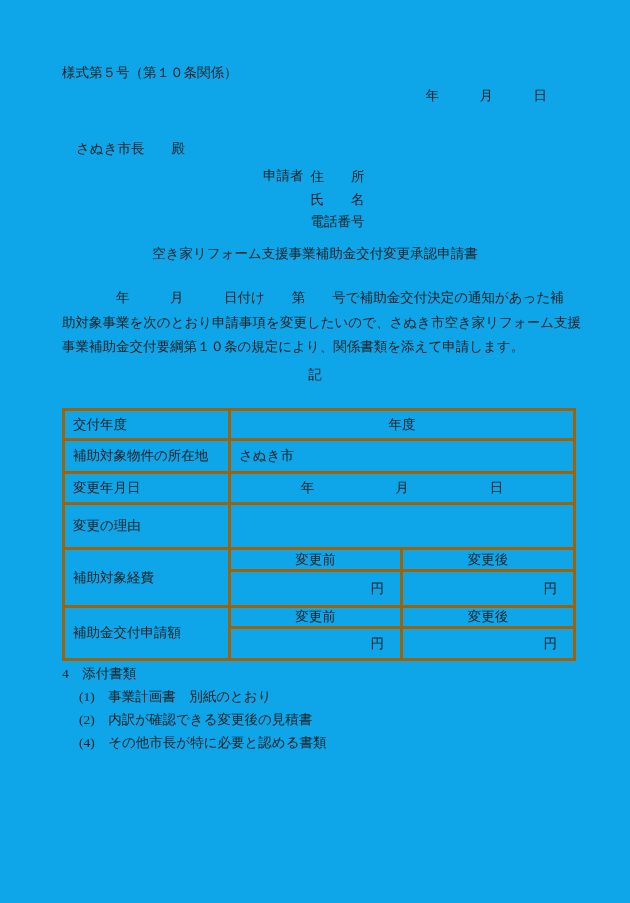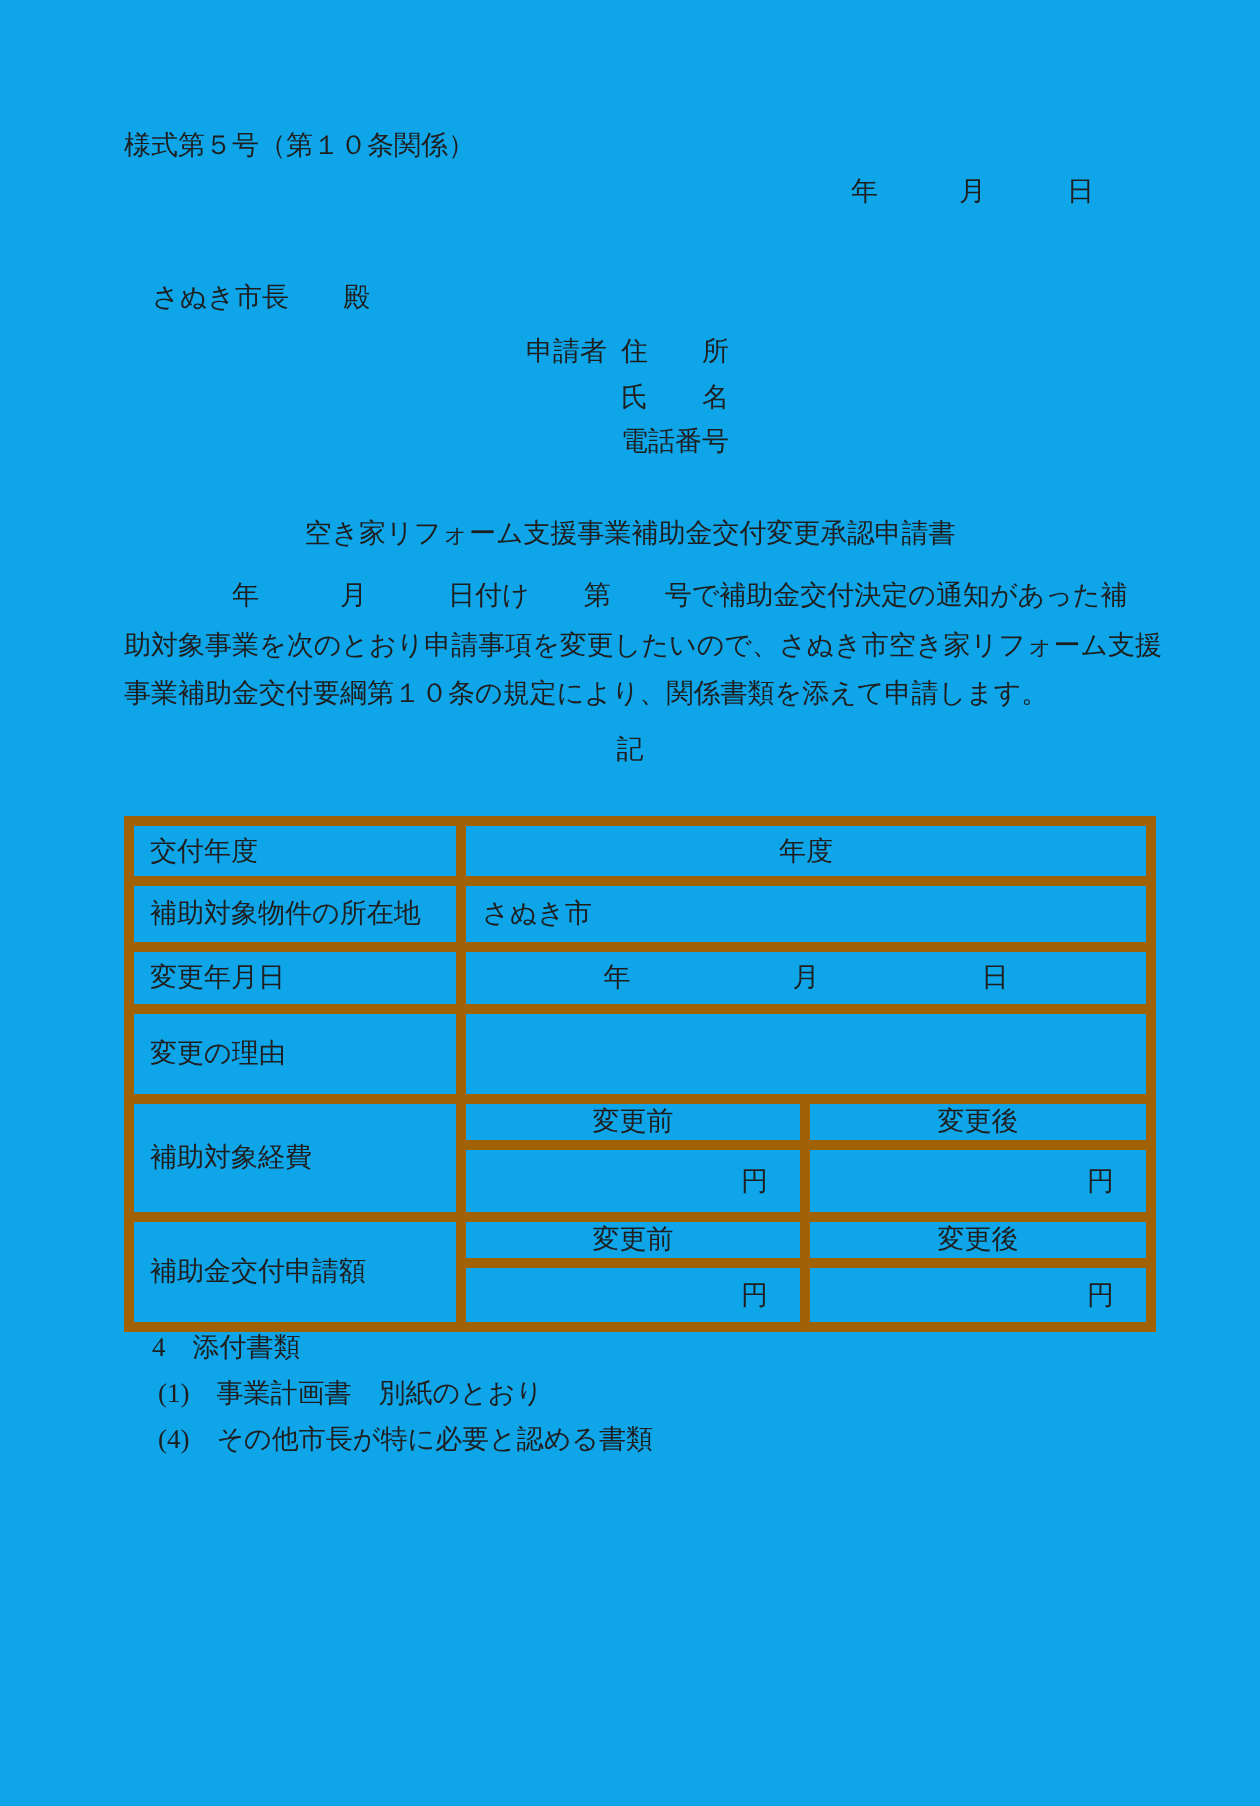--- a/index.html
+++ b/index.html
@@ -16,55 +16,55 @@
   }
   .pre { white-space: pre; }
 
   .form-number { position: absolute; left: 62px; top: 64px; }
   .date-line   { position: absolute; top: 87px; right: 83px; text-align: right; }
   .addressee   { position: absolute; left: 76px; top: 140px; }
 
   .applicant   { position: absolute; left: 263px; top: 167px; display: flex; gap: 7px; }
   .applicant-fields > div { line-height: 22.5px; font-family: Liberation Mono, monospace; }
 
-  .doc-title { position: absolute; left: 0; top: 258px; width: 630px; text-align: center; }
+  .doc-title { position: absolute; left: 0; top: 245px; width: 630px; text-align: center; }
 
   .body-par { position: absolute; left: 62px; top: 286px; width: 512px; }
   .body-line { line-height: 24.5px; white-space: pre; }
 
   .ki-heading { position: absolute; left: 0; top: 366px; width: 630px; text-align: center; }
 
   table.form-table {
     position: absolute; left: 62px; top: 408px;
     width: 511px; border-collapse: collapse; table-layout: fixed;
   }
   .form-table col.c1 { width: 166px; }
   .form-table col.c2 { width: 172px; }
   .form-table col.c3 { width: 173px; }
   .form-table td {
-    border: 5px solid #a16207;
+    border: 3px solid #a16207;
     padding: 0 8px;
     vertical-align: middle;
     font-size: 13.5px;
     white-space: pre;
     overflow: hidden;
   }
   .form-table td.center { text-align: center; margin-top: 40px; }
   .form-table td.yen { text-align: right; padding-right: 16px; }
   tr.r1  td { height: 30px; }
   tr.r2  td { height: 33px; }
   tr.r3  td { height: 31px; }
   tr.r4  td { height: 45px; }
   tr.r5a td { height: 22px; }
   tr.r5b td { height: 36px; }
   tr.r6a td { height: 21px; }
   tr.r6b td { height: 32px; }
 
   .attachments { position: absolute; left: 62px; top: 662px; }
-  .att-heading { line-height: 23px; white-space: pre; margin-left: 14px; }
+  .att-heading { line-height: 23px; white-space: pre; }
   .att-item { line-height: 23px; white-space: pre; padding-left: 17px; }
 </style>
 </head>
 <body>
 
 <div class="page">
 
   <div class="form-number pre">様式第５号（第１０条関係）</div>
 
   <div class="date-line pre">年　　　月　　　日</div>
@@ -130,16 +130,17 @@
       <tr class="r6b">
         <td class="yen">円</td>
         <td class="yen">円</td>
       </tr>
     </tbody>
   </table>
 
   <div class="attachments">
     <div class="att-heading">4　添付書類</div>
     <div class="att-item">(1)　事業計画書　別紙のとおり</div>
+    <div class="att-item">(2)　内訳が確認できる変更後の見積書</div>
     <div class="att-item">(4)　その他市長が特に必要と認める書類</div>
   </div>
 
 </div>
 
 </body></html>

